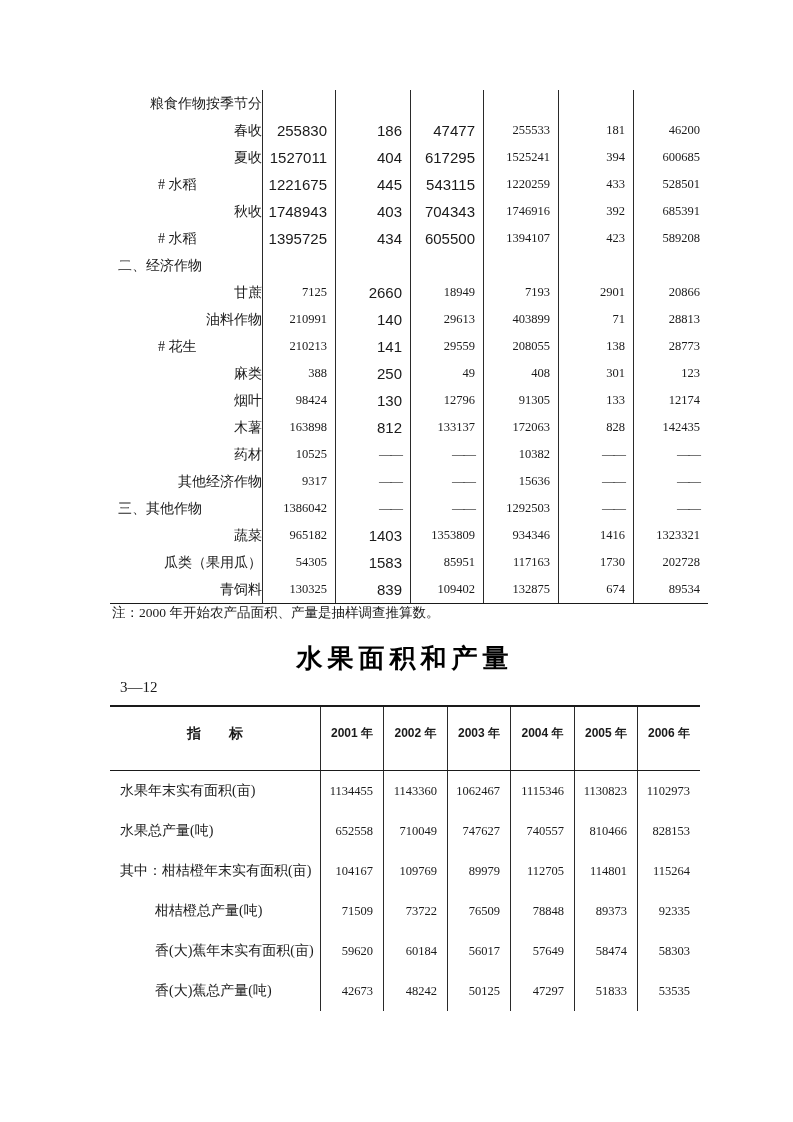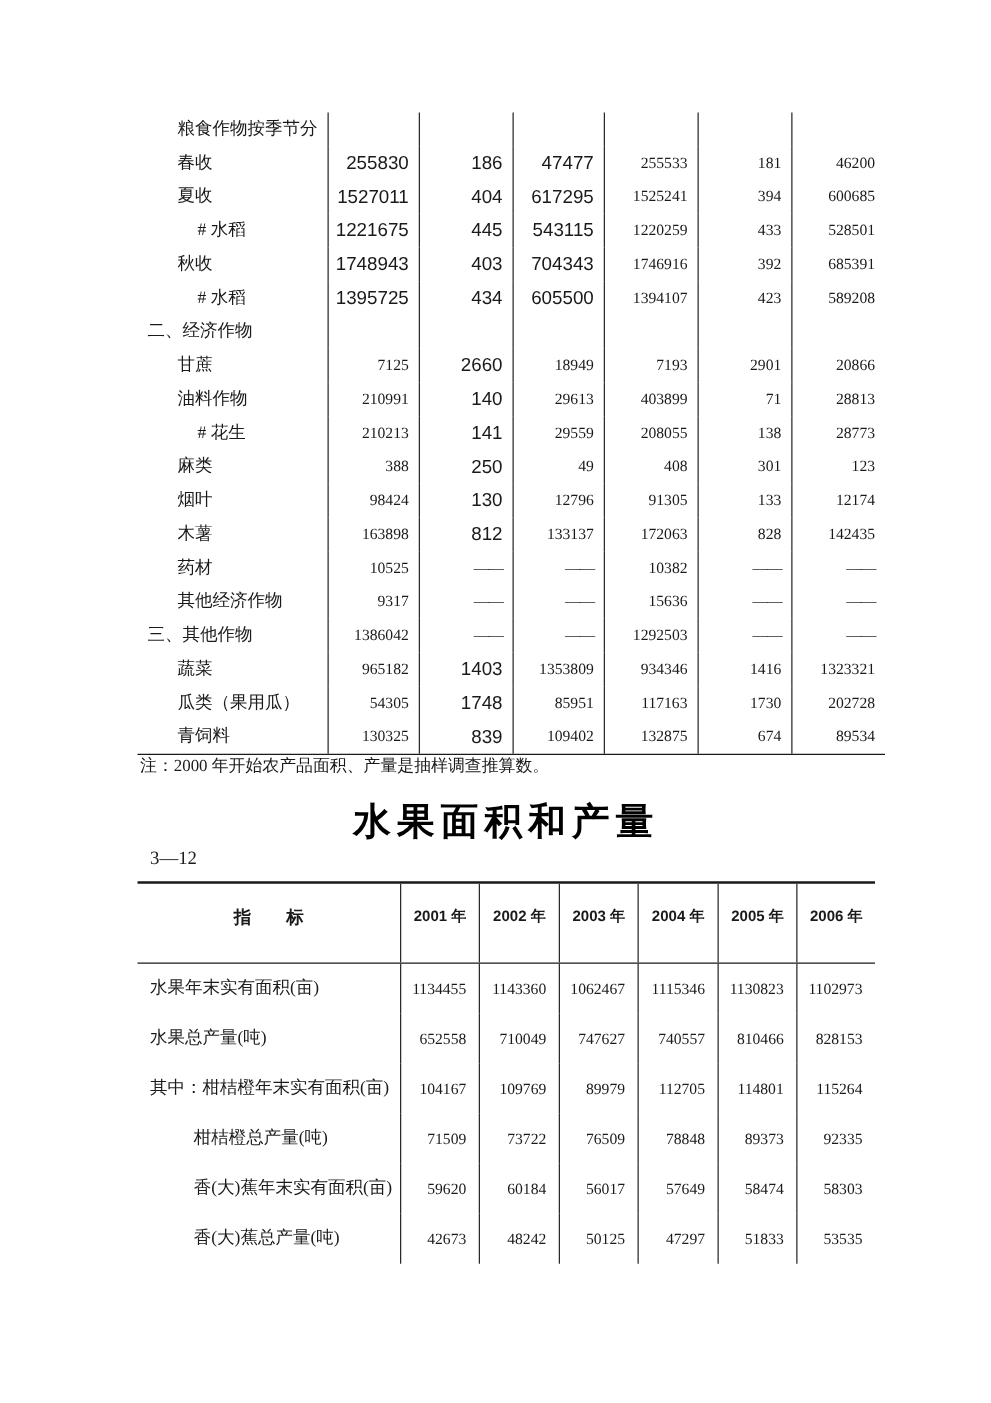--- a/index.html
+++ b/index.html
@@ -15,42 +15,42 @@
   }
   .c-row{
     display:grid;
     grid-template-columns:152px 73px 75px 73px 75px 75px 75px;
     height:27px;line-height:27px;
   }
   .c-label{
     font-size:14px;white-space:nowrap;overflow:hidden;
   }
   .ind0{padding-left:8px;}
-  .ind1{padding-left:32px;}
+  .ind1{padding-left:32px;text-align:right;}
   .ind2{padding-left:48px;font-family:Liberation Serif, serif;}
   .c-val{
     border-left:1px solid #2a2a2a;
     text-align:right;padding-right:8px;
     font-size:12.5px;white-space:nowrap;overflow:hidden;
     font-family:"Liberation Serif","DejaVu Serif",serif;
   }
   .c-val.bs{
     font-family:"Liberation Sans","DejaVu Sans",sans-serif;
     font-weight:normal;font-size:15px;
   }
   .dash{letter-spacing:-1px;color:#2a2a2a;}
   
   .note{
     position:absolute;left:112px;top:604px;
     font-size:13.5px;white-space:nowrap;
   }
   
   .fruit-title{
     position:absolute;left:110px;top:641px;width:590px;
-    text-align:center;font-size:30px;line-height:34px;font-weight:bold;
+    text-align:center;font-size:26px;line-height:34px;font-weight:bold;
     letter-spacing:5px;color:#000;
     font-family:"Liberation Sans","DejaVu Sans",sans-serif;
   }
   .table-no{
     position:absolute;left:120px;top:679px;
     font-size:15px;
   }
   
   .fruit-table{
     position:absolute;left:110px;top:705px;width:590px;
@@ -257,21 +257,21 @@
     <div class="c-val bs">1403</div>
     <div class="c-val">1353809</div>
     <div class="c-val">934346</div>
     <div class="c-val">1416</div>
     <div class="c-val">1323321</div>
   </div>
 
   <div class="c-row">
     <div class="c-label ind1">瓜类（果用瓜）</div>
     <div class="c-val">54305</div>
-    <div class="c-val bs">1748</div>
+    <div class="c-val bs">1583</div>
     <div class="c-val">85951</div>
     <div class="c-val">117163</div>
     <div class="c-val">1730</div>
     <div class="c-val">202728</div>
   </div>
 
   <div class="c-row">
     <div class="c-label ind1">青饲料</div>
     <div class="c-val">130325</div>
     <div class="c-val bs">839</div>

